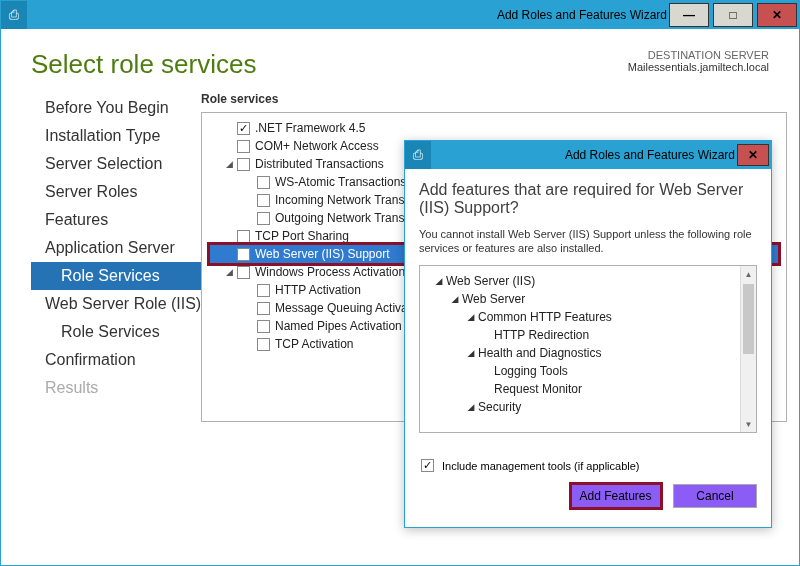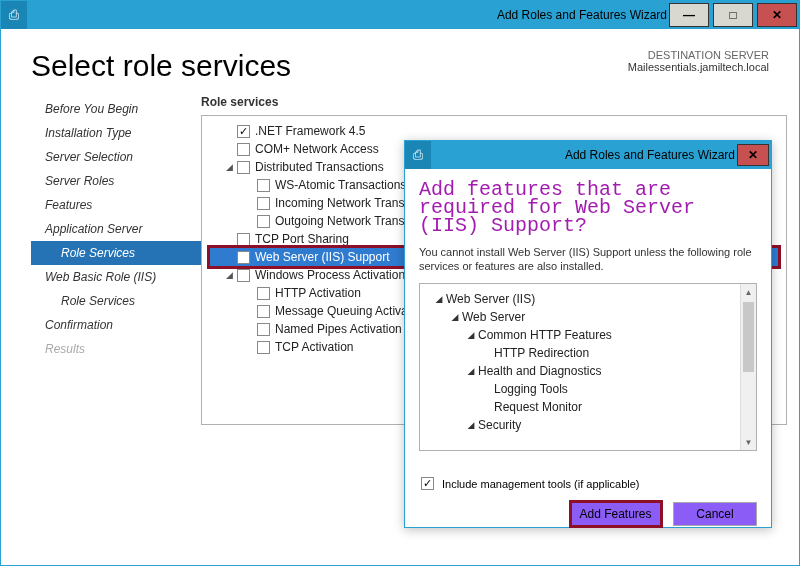--- a/index.html
+++ b/index.html
@@ -9,28 +9,28 @@
   .win-outer { position:absolute; top:0; left:0; width:800px; height:566px; border:1px solid #2aa1d3; background:#fff; }
   .titlebar { height:28px; background:#2aa1d3; display:flex; align-items:center; }
   .titlebar .sysicon { width:26px; height:28px; display:flex; align-items:center; justify-content:center; background:#1a86b6; color:#fff; font-size:13px;}
   .titlebar .title { flex:1; text-align:right; color:#000; font-size:12px; }
   .win-btns { display:flex; }
   .win-btn { width:40px; height:24px; margin:2px 2px; border:1px solid #333; background:#d8d8d0; display:flex; align-items:center; justify-content:center; font-size:12px; font-weight:bold; }
   .win-btn.close { background:#c75050; color:#000; }
 
   .wizard-body { position:absolute; top:28px; left:0; right:0; bottom:0; padding:0; }
   .heading-row { display:flex; align-items:flex-start; padding:20px 30px 8px 30px; }
-  .heading { color:#000000; font-size:30px; font-weight:300; flex:1; }
+  .heading { color:#4d7c0f; font-size:26px; font-weight:300; flex:1; }
   .dest { text-align:right; font-size:11px; color:#555; }
   .dest .lbl { color:#666; }
   .dest .val { color:#333; }
 
   .main-flex { display:flex; padding:0 12px 0 30px; }
   .nav { width:170px; padding-top:6px; }
-  .nav-item { font-size:12px; color:#333; padding:5px 6px 5px 14px; cursor:default; white-space:nowrap;font-style:italic;}
+  .nav-item { font-size:16px; color:#333; padding:5px 6px 5px 14px; cursor:default; white-space:nowrap;}
   .nav-item.child { padding-left:30px; }
   .nav-item.dim { color:#aaa; }
   .nav-item.selected { background:#2572b5; color:#fff; }
 
   .content { flex:1; }
   .content .instr { font-size:12px; color:#222; margin:4px 0 8px 0; }
   .content .sub-h { font-size:12px; font-weight:bold; color:#333; margin:4px 0 6px 0;}
   .treebox { border:1px solid #b0b0b0; height:310px; padding:6px 6px; overflow:hidden; }
   .tnode { display:flex; align-items:center; font-size:12px; height:18px; white-space:nowrap; color:#222; }
   .indent-0 { padding-left:16px; }
@@ -41,21 +41,21 @@
   .tnode.sel { background:#2f7bd0; color:#fff; }
   .tnode-wrap { position:relative; }
   .sel-box { position:absolute; left:2px; right:2px; top:0; bottom:0; outline:3px solid #8d0f28; pointer-events:none;}
 
   
   .dlg { position:absolute; left:404px; top:140px; width:368px; height:388px; border:1px solid #2aa1d3; background:#fff; box-shadow:0 2px 10px rgba(0,0,0,0.25); }
   .dlg .titlebar { background:#2aa1d3; }
   .dlg .titlebar .title { color:#000; font-size:12px; }
   .dlg .win-btns .win-btn{ width:32px; height:22px; }
   .dlg-body { padding:12px 14px 10px 14px; }
-  .dlg-h { color:#a21caf; font-size:20px; line-height:18px; margin-bottom:10px;font-family:Liberation Mono, monospace;}
+  .dlg-h { color:#404040; font-size:16px; line-height:18px; margin-bottom:10px;}
   .dlg-txt { font-size:11px; color:#333; line-height:14px; margin-bottom:10px;}
   .dlg-tree { border:1px solid #b0b0b0; height:168px; position:relative; overflow:hidden; }
   .dlg-tree .inner { padding:6px 4px; font-size:12px;}
   .dlg-tree .trow { display:flex; align-items:center; height:18px; white-space:nowrap; color:#222;}
   .di-0 { padding-left:10px; } .di-1 { padding-left:26px; } .di-2{ padding-left:42px;} .di-3{ padding-left:58px;}
   .arrow { width:10px; text-align:center; font-size:9px; color:#333; margin-right:2px;}
   .scroll { position:absolute; right:0; top:0; bottom:0; width:16px; background:#f0f0f0; border-left:1px solid #dcdcdc;}
   .scroll .up,.scroll .dn{ height:16px; background:#f0f0f0; display:flex; align-items:center; justify-content:center; font-size:8px; color:#666;}
   .scroll .thumb{ position:absolute; left:2px; right:2px; top:18px; height:70px; background:#c8c8c8;}
   .scroll .dn{ position:absolute; bottom:0; left:0; right:0;}
@@ -89,21 +89,21 @@
 
     <div class="main-flex">
       <div class="nav">
         <div class="nav-item">Before You Begin</div>
         <div class="nav-item">Installation Type</div>
         <div class="nav-item">Server Selection</div>
         <div class="nav-item">Server Roles</div>
         <div class="nav-item">Features</div>
         <div class="nav-item">Application Server</div>
         <div class="nav-item child selected">Role Services</div>
-        <div class="nav-item">Web Basic Role (IIS)</div>
+        <div class="nav-item">Web Server Role (IIS)</div>
         <div class="nav-item child">Role Services</div>
         <div class="nav-item">Confirmation</div>
         <div class="nav-item dim">Results</div>
       </div>
 
       <div class="content">
         <div class="sub-h">Role services</div>
         <div class="treebox">
           <div class="tnode indent-0">
               <span class="exp"></span>

